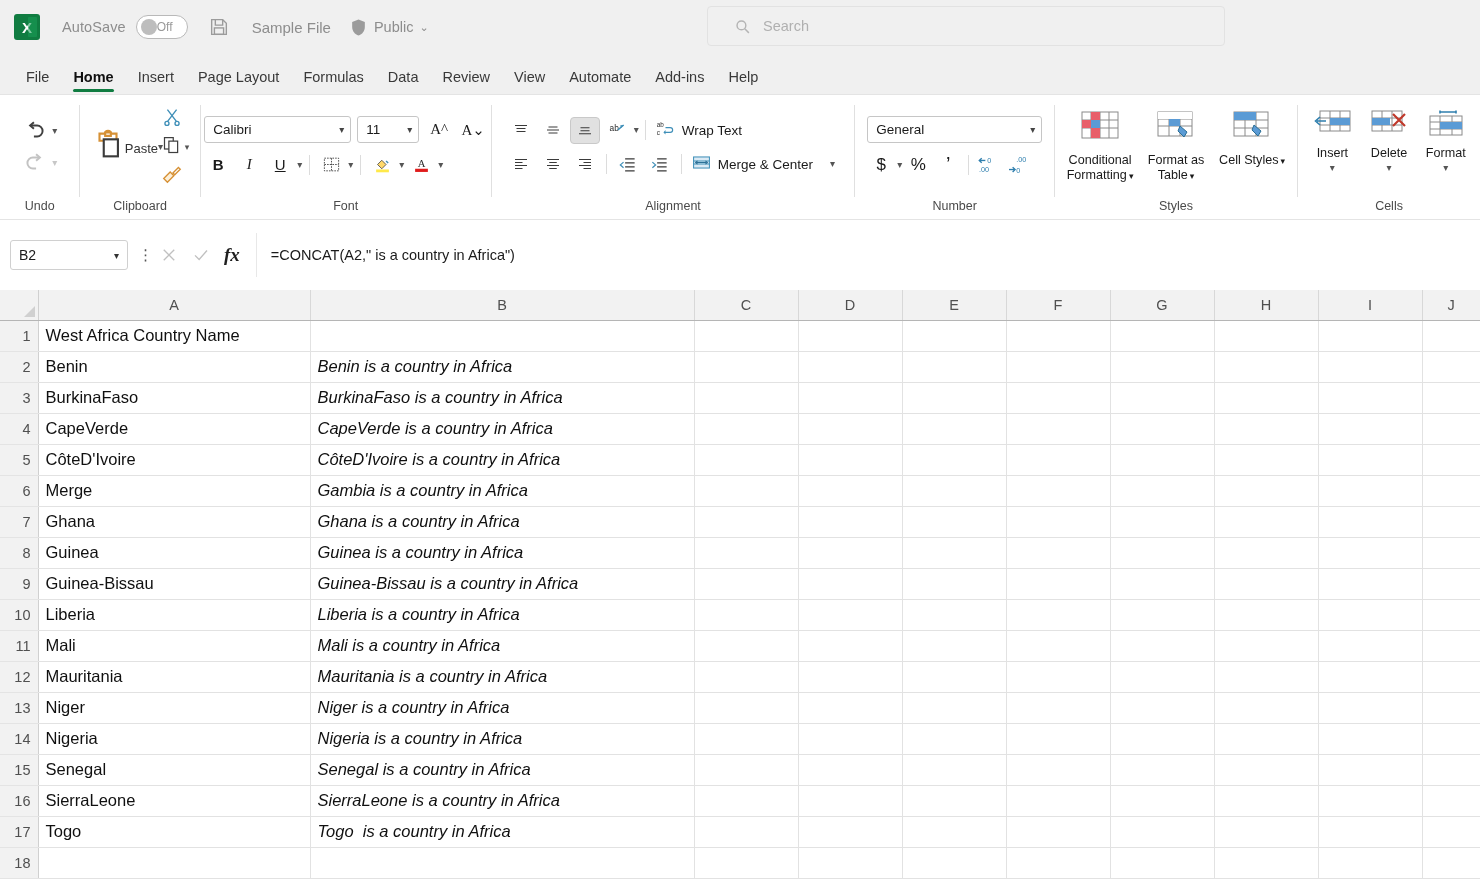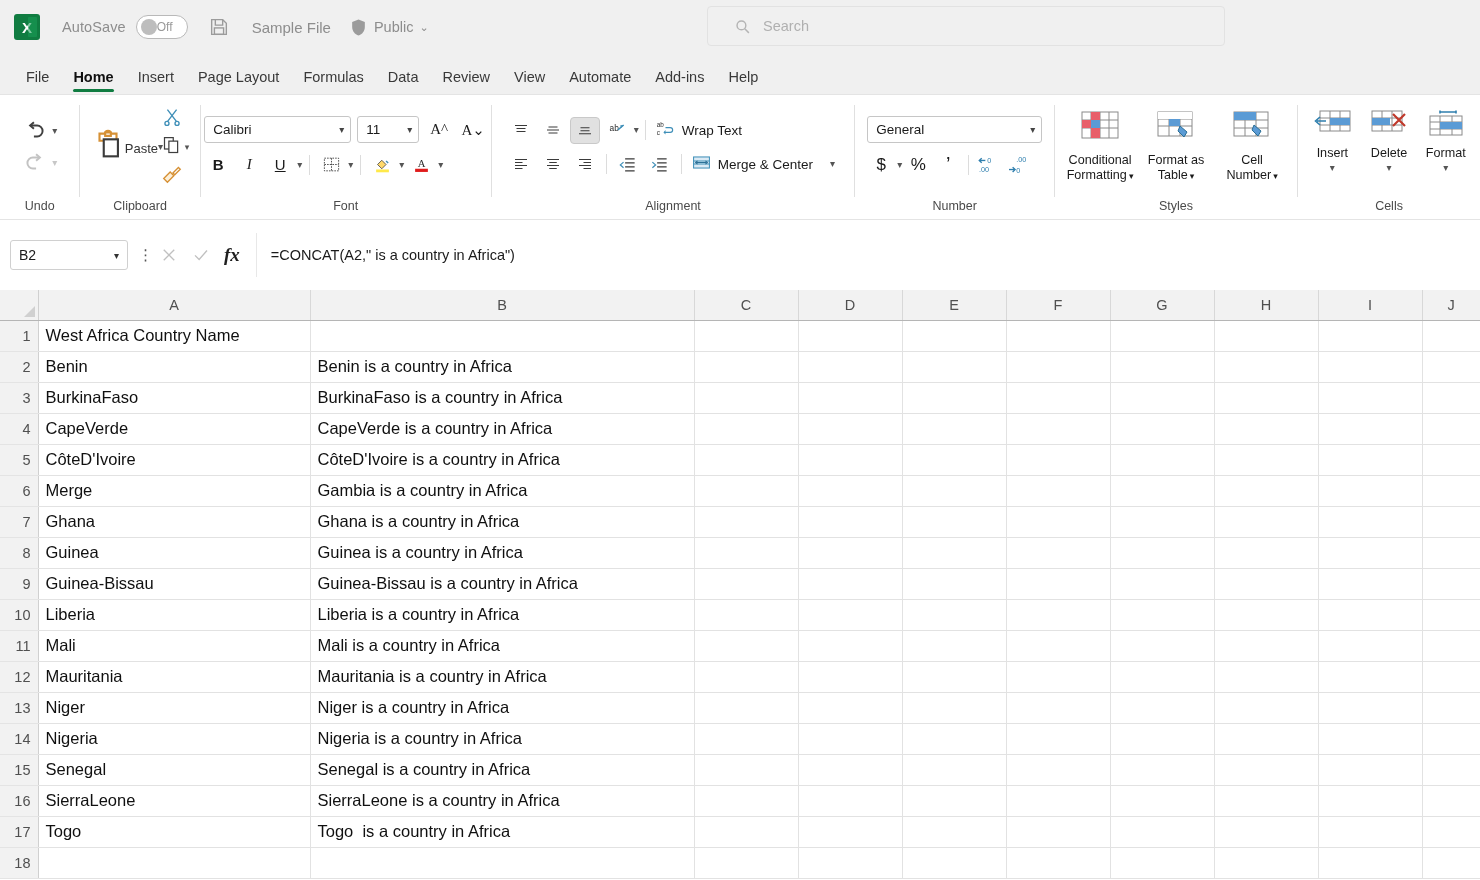--- a/index.html
+++ b/index.html
@@ -202,21 +202,21 @@
     text-align:right; padding-right:7px !important; vertical-align:middle;
     border-right:1px solid #d0d0d0; border-bottom:1px solid #e4e4e4;
     height:31px;
   }
   .cell {
     height:31px; border-right:1px solid #e2e2e2; border-bottom:1px solid #e2e2e2;
     font-size:16.5px; color:#101010; vertical-align:middle;
     padding-left:7px !important; white-space:nowrap; overflow:hidden;
   }
   .cell.colA { width:272px; }
-  .cell.colB { width:384px; }
+  .cell.colB { width:384px;font-style:italic; }
 </style>
 </head>
 <body>
 
 <div id="app">
 
   <div class="titlebar">
     <div class="excel-logo">
       <span class="xmark">X</span>
     </div>
@@ -551,21 +551,21 @@
         <div class="big-btn">
           <span>
             <svg viewBox="0 0 40 32" width="40" height="32">
               <rect x="2" y="3" width="34" height="24" fill="#fff" stroke="#8a8a8a"></rect>
               <path d="M2 11h34M2 19h34M13 3v24M24 3v24" stroke="#8a8a8a"></path>
               <rect x="2" y="3" width="22" height="8" fill="#5b9bd5"></rect>
               <path d="M22 16l7 6-3 5-6-6z" fill="#5b9bd5" stroke="#2b6f96"></path>
             </svg>
           </span>
           <span class="bb-label">
-            <span>Cell Number</span><span class="cv">▾</span>
+            <span>Cell Styles</span><span class="cv">▾</span>
           </span>
         </div>
       </div>
       <div class="group-label">Styles</div>
     </div>
     <div class="group-sep"></div>
 
     <div class="group" style="width:182px;">
       <div class="group-body" style="justify-content:center; gap:4px; align-items:flex-start; padding-top:8px;">
         <div class="cell-btn">

